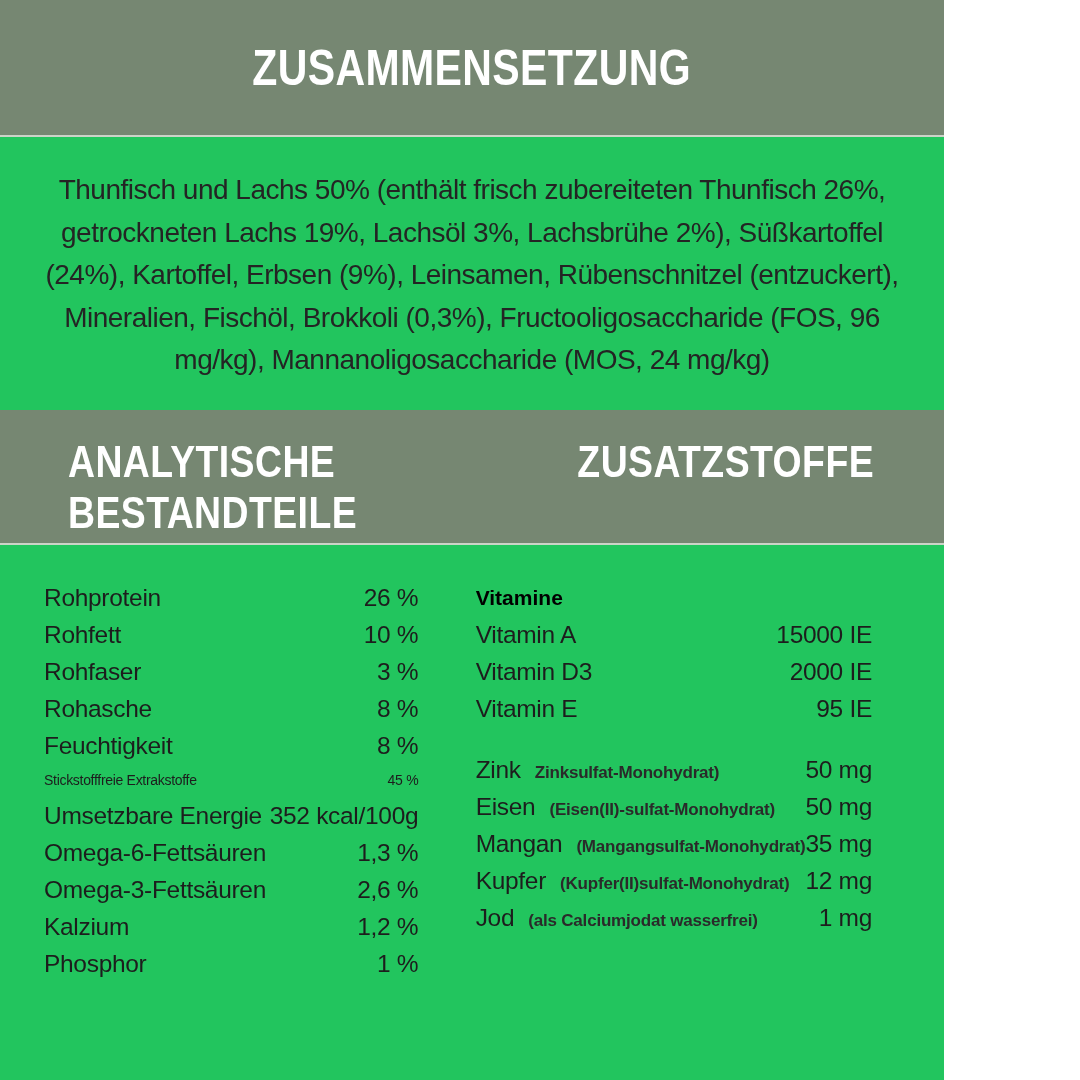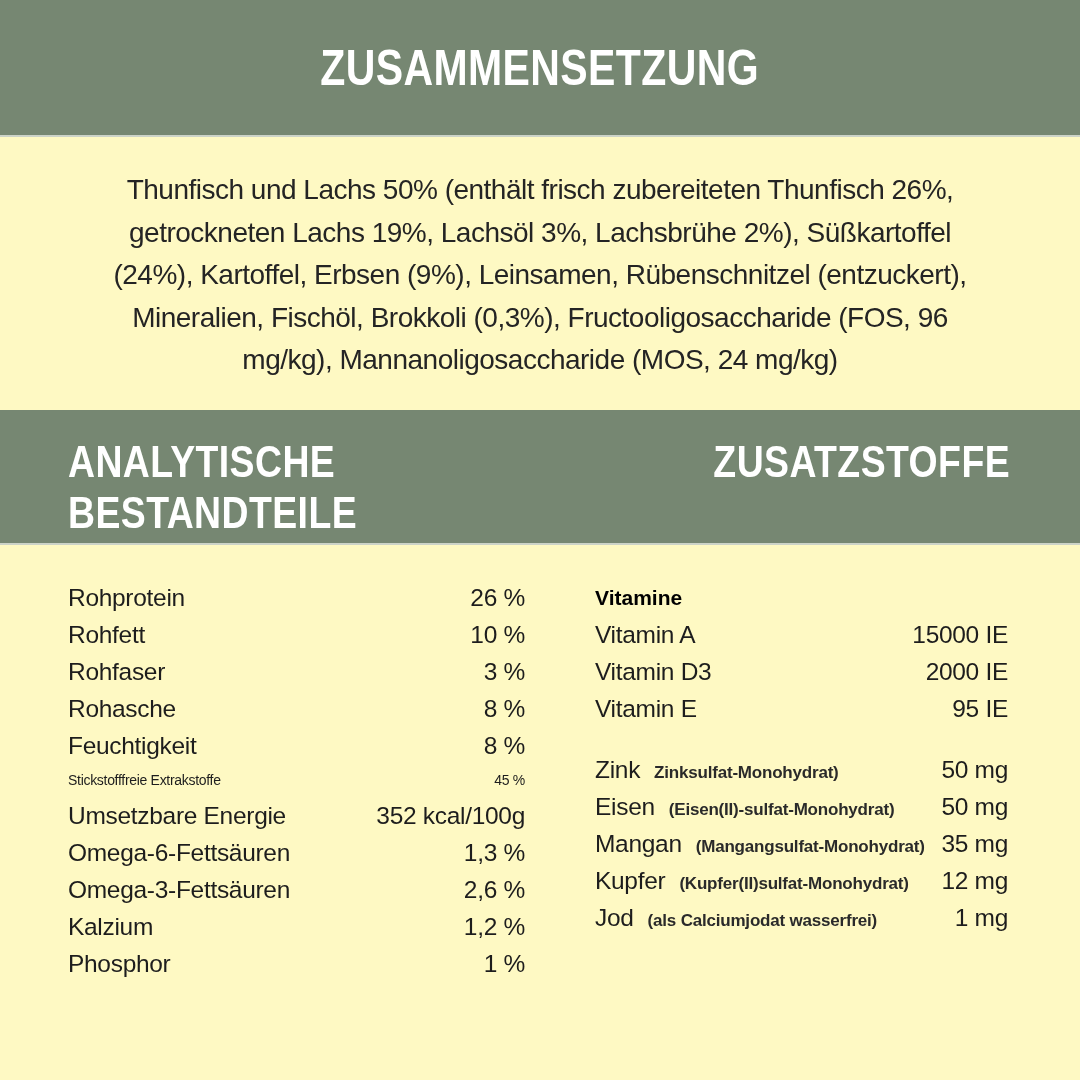--- a/index.html
+++ b/index.html
@@ -1,20 +1,20 @@
 <!DOCTYPE html>
 <html><head>
 <meta charset="utf-8">
 <style>
   html, body { margin: 0; padding: 0; background: #ffffff; }
   .page {
     position: relative;
-    width: 1080px;
+    width: 944px;
     height: 1080px;
-    background: #fef9c3;
+    background: #22c55e;
     font-family: "Liberation Sans", sans-serif;
     color: #1d1d1d;
     overflow: hidden;
   }
   .bar {
     background: #768772;
     border-bottom: 2px solid #ccd3c8;
     box-sizing: border-box;
   }
   .bar-top {
@@ -60,21 +60,21 @@
     font-weight: bold;
     line-height: 51px;
     letter-spacing: 0.5px;
     white-space: nowrap;
   }
   .section-title.left { transform: scaleX(0.85); transform-origin: left top; }
   .section-title.right { transform: scaleX(0.85); transform-origin: right top; }
   .columns {
     display: flex;
     box-sizing: border-box;
-    padding: 34px 72px 0 68px;
+    padding: 34px 72px 0 44px;
   }
   .col-left { width: 457px; }
   .col-spacer { width: 70px; }
   .col-right { flex: 1; }
   .row {
     display: flex;
     justify-content: space-between;
     align-items: baseline;
     height: 37px;
     line-height: 37px;

